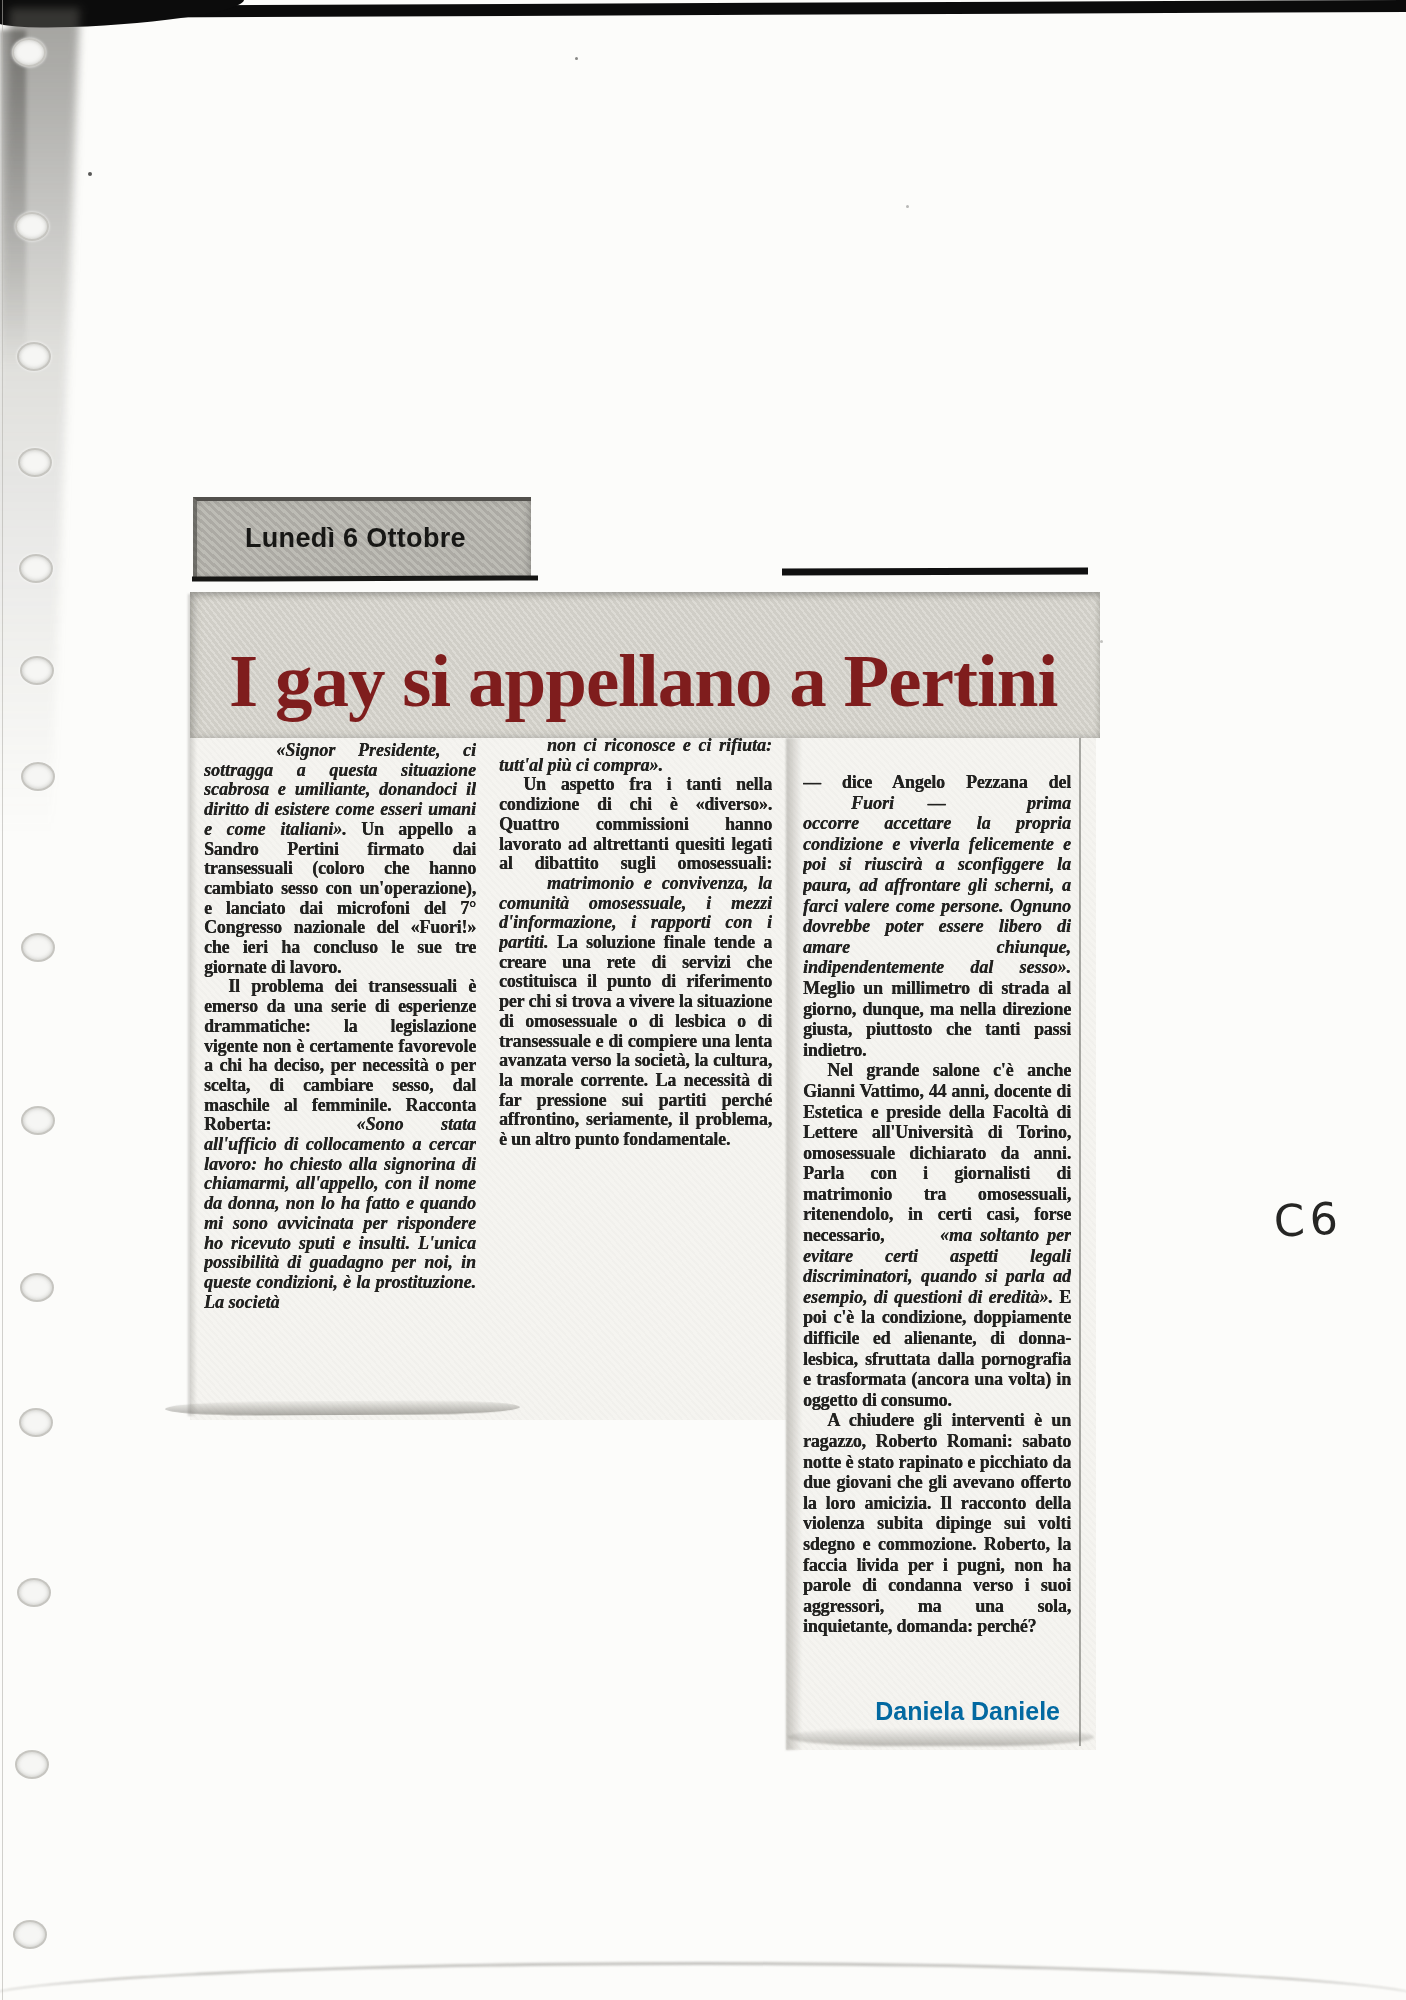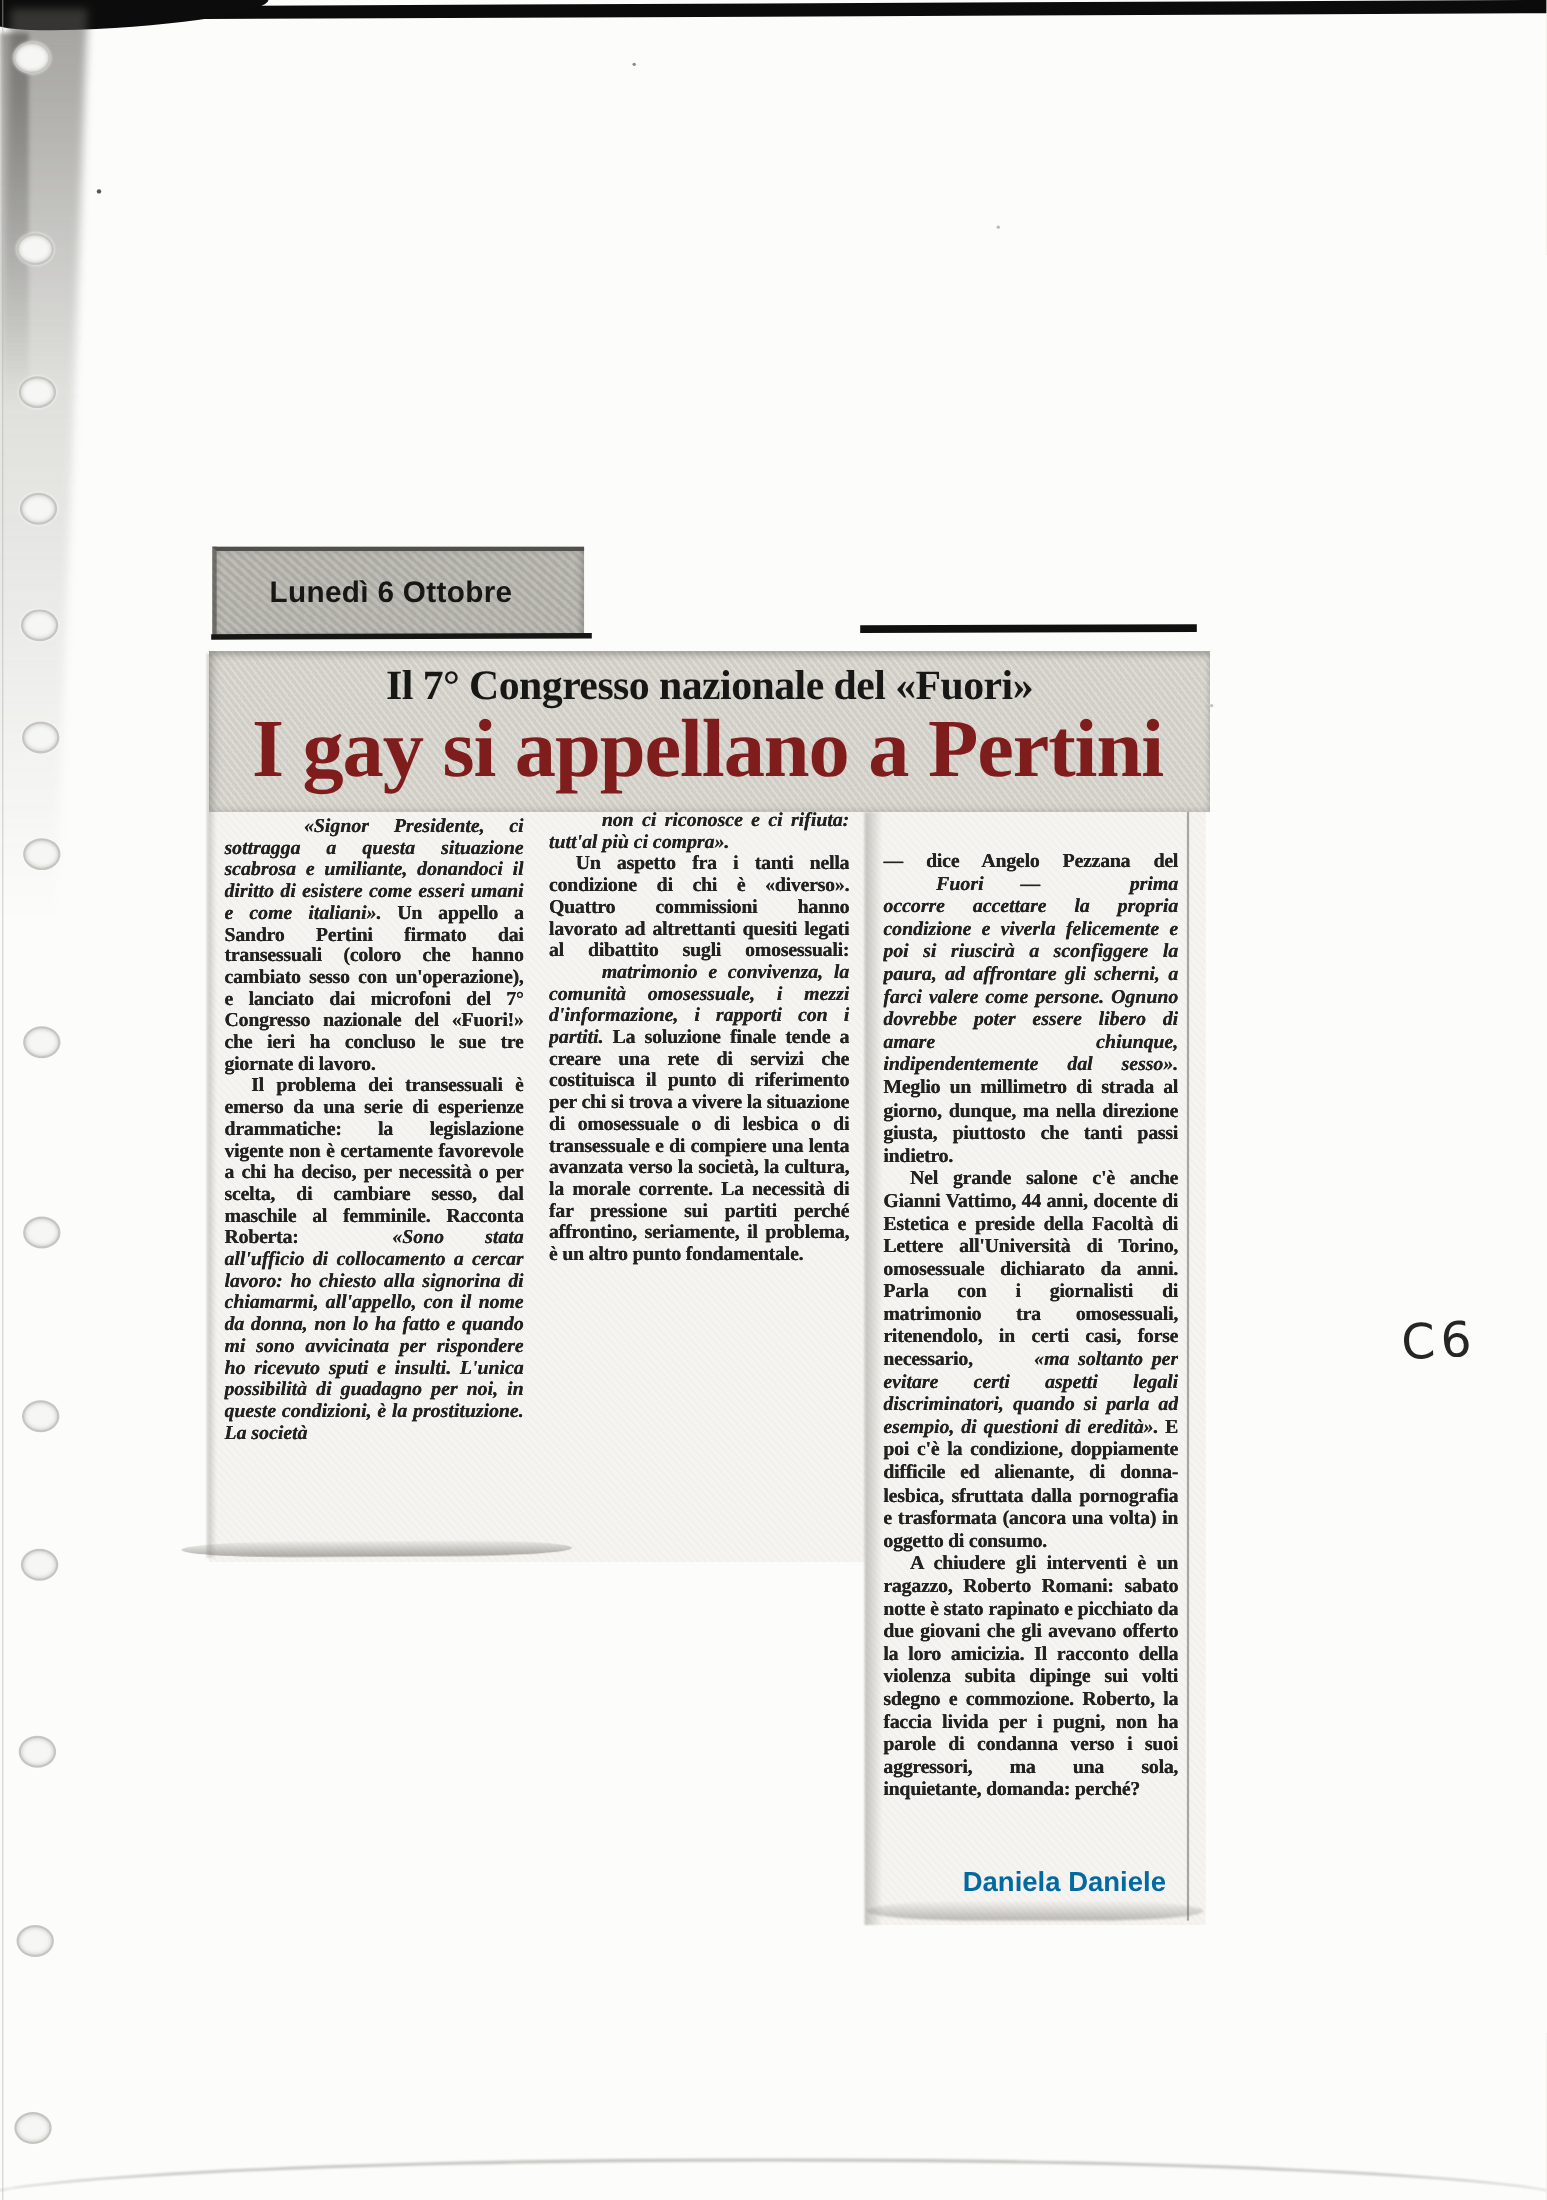--- a/index.html
+++ b/index.html
@@ -133,21 +133,20 @@
   <div class="abs clip-bottom-smear"></div>
 
   <div class="abs date-box">
     <span>Lunedì 6 Ottobre 1980</span>
   </div>
   <div class="abs date-rule"></div>
 
   <div class="abs masthead-rule"></div>
 
   <div class="abs head-strip"></div>
-  <div class="abs kicker">Il 7° Congresso nazionale del «Fuori»</div>
   <div class="abs headline">I gay si appellano a Pertini</div>
 
   <div class="abs col col1">
       <p><i>«Signor Presidente, ci sottragga a questa situazione scabrosa e umiliante, donandoci il diritto di esistere come esseri umani e come italiani».</i><span> Un appello a Sandro Pertini firmato dai transessuali (coloro che hanno cambiato sesso con un'operazione), e lanciato dai microfoni del 7° Congresso nazionale del «Fuori!» che ieri ha concluso le sue tre giornate di lavoro.</span></p>
       <p><span>Il problema dei transessuali è emerso da una serie di esperienze drammatiche: la legislazione vigente non è certamente favorevole a chi ha deciso, per necessità o per scelta, di cambiare sesso, dal maschile al femminile. Racconta Roberta: </span><i>«Sono stata all'ufficio di collocamento a cercar lavoro: ho chiesto alla signorina di chiamarmi, all'appello, con il nome da donna, non lo ha fatto e quando mi sono avvicinata per rispondere ho ricevuto sputi e insulti. L'unica possibilità di guadagno per noi, in queste condizioni, è la prostituzione. La società</i></p>
     </div>
   <div class="abs col col2">
       <p class="cont"><i>non ci riconosce e ci rifiuta: tutt'al più ci compra».</i></p>
       <p><span>Un aspetto fra i tanti nella condizione di chi è «diverso». Quattro commissioni hanno lavorato ad altrettanti quesiti legati al dibattito sugli omosessuali: </span><i>matrimonio e convivenza, la comunità omosessuale, i mezzi d'informazione, i rapporti con i partiti.</i><span> La soluzione finale tende a creare una rete di servizi che costituisca il punto di riferimento per chi si trova a vivere la situazione di omosessuale o di lesbica o di transessuale e di compiere una lenta avanzata verso la società, la cultura, la morale corrente. La necessità di far pressione sui partiti perché affrontino, seriamente, il problema, è un altro punto fondamentale.</span></p>
     </div>

